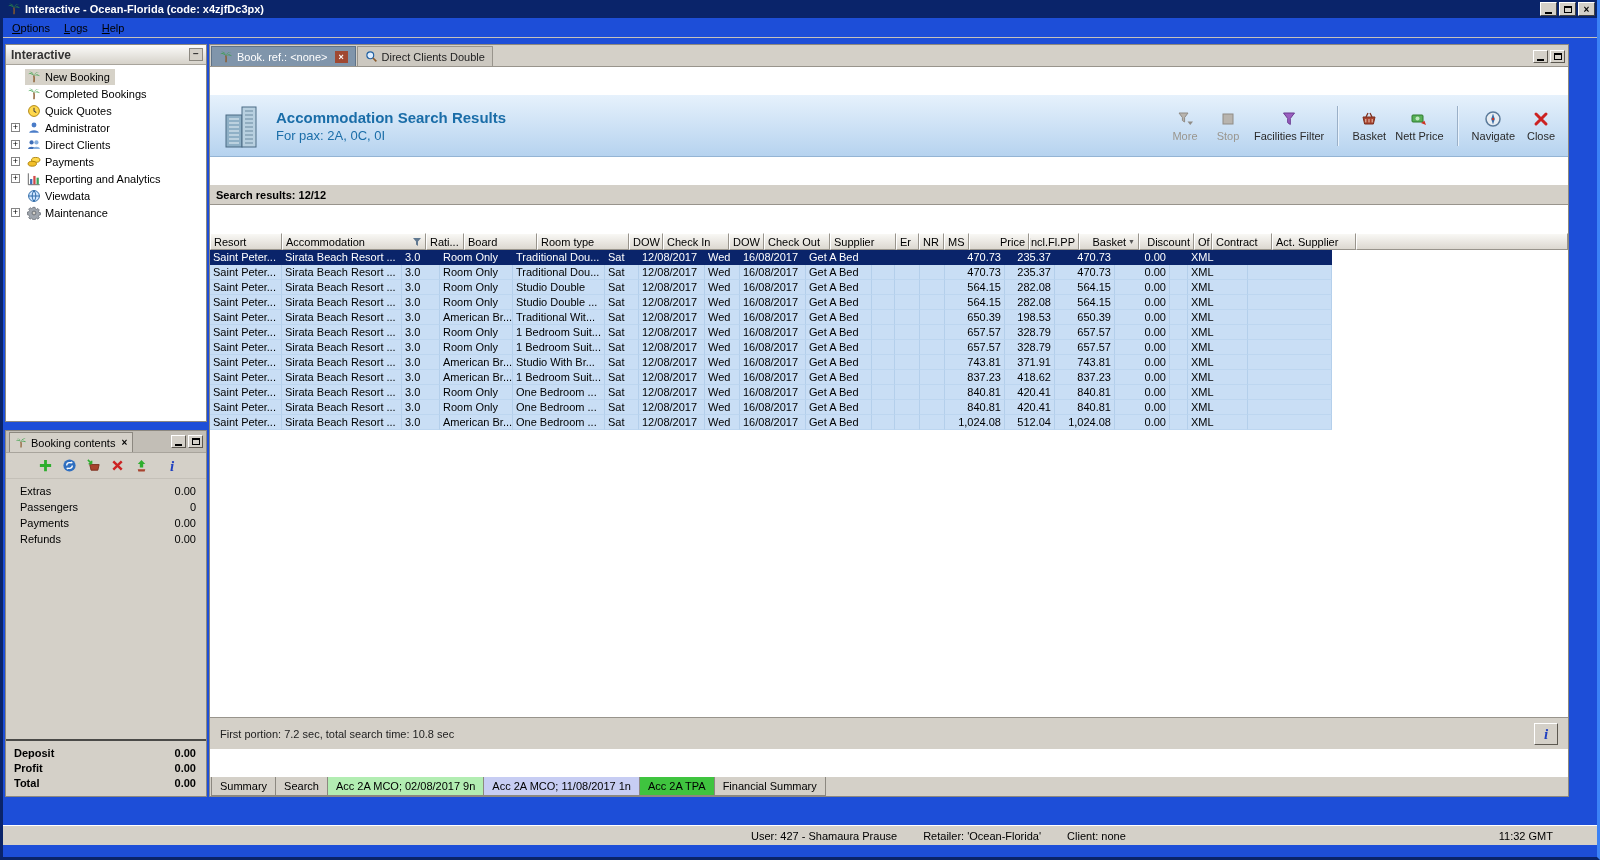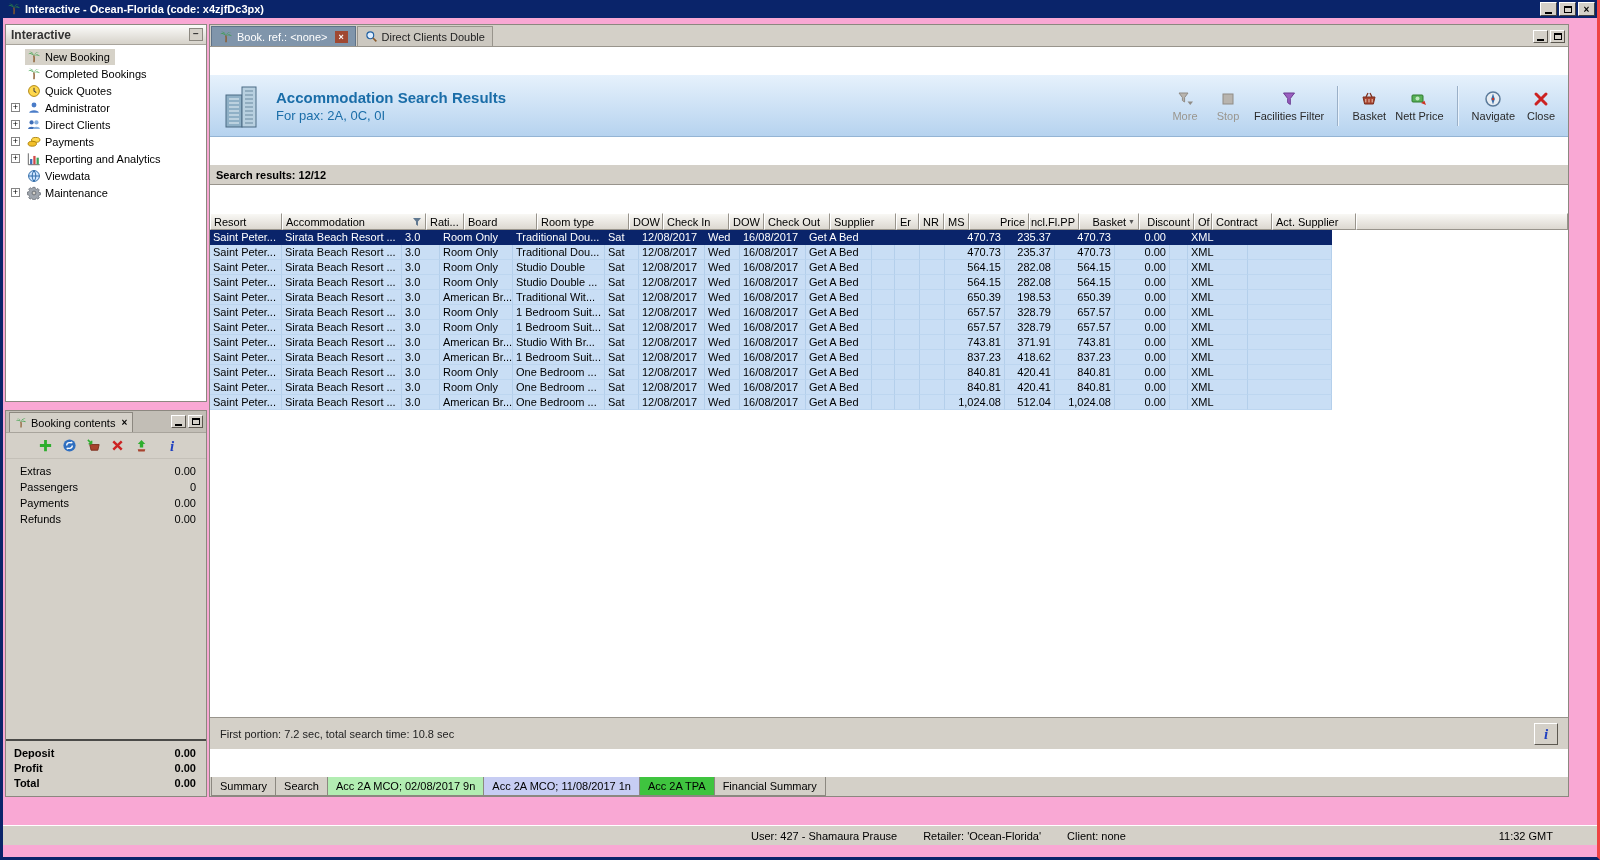--- a/index.html
+++ b/index.html
@@ -1,19 +1,19 @@
 <!DOCTYPE html>
 <html><head>
 <meta charset="utf-8">
 <style>
 *{margin:0;padding:0;box-sizing:border-box;}
 html,body{width:1600px;height:860px;}
 body{font-family:"Liberation Sans",sans-serif;font-size:11px;color:#000;background:#d4d0c8;overflow:hidden;}
-.app{width:1600px;height:860px;display:flex;flex-direction:column;background:#f9a8d4;
-  border-left:3px solid #0a246a;border-right:3px solid #ef4444;border-bottom:3px solid #0a246a;}
+.app{width:1600px;height:860px;display:flex;flex-direction:column;background:#1d4ed8;
+  border-left:3px solid #0a246a;border-right:3px solid #3b82f6;border-bottom:3px solid #0a246a;}
 .icon{display:inline-flex;align-items:center;justify-content:center;}
 .icon svg{display:block;}
 
 
 .titlebar{height:18px;flex:none;background:#0a246a;display:flex;align-items:center;padding:0 2px 0 4px;}
 .titlebar-text{color:#fff;font-weight:bold;margin-left:4px;flex:1;white-space:nowrap;}
 .wbtn{width:17px;height:14px;background:#d4d0c8;border:1px solid;border-color:#fff #404040 #404040 #fff;
   display:inline-flex;align-items:center;justify-content:center;margin-left:2px;font-weight:bold;font-size:10px;}
 .glyph-min{width:7px;height:2px;background:#000;margin-top:7px;}
 .glyph-max{width:8px;height:7px;border:1px solid #000;border-top:2px solid #000;}
@@ -125,20 +125,25 @@
     <span class="titlebar-text">Interactive - Ocean-Florida (code: x4zjfDc3px)</span>
     <span class="wbtn">
         <span class="glyph-min"></span>
       </span>
     <span class="wbtn">
         <span class="glyph-max"></span>
       </span>
     <span class="wbtn">×</span>
   </div>
 
+  <div class="menubar" id="menubar">
+      <span class="menu-item">Options</span>
+      <span class="menu-item">Logs</span>
+      <span class="menu-item">Help</span>
+    </div>
 
   <div class="middle">
 
     <div class="left-col">
       <div class="ipanel">
         <div class="ipanel-header">
           <span>Interactive</span>
           <span class="collapse-btn">−</span>
         </div>
         <div class="tree" id="tree">

